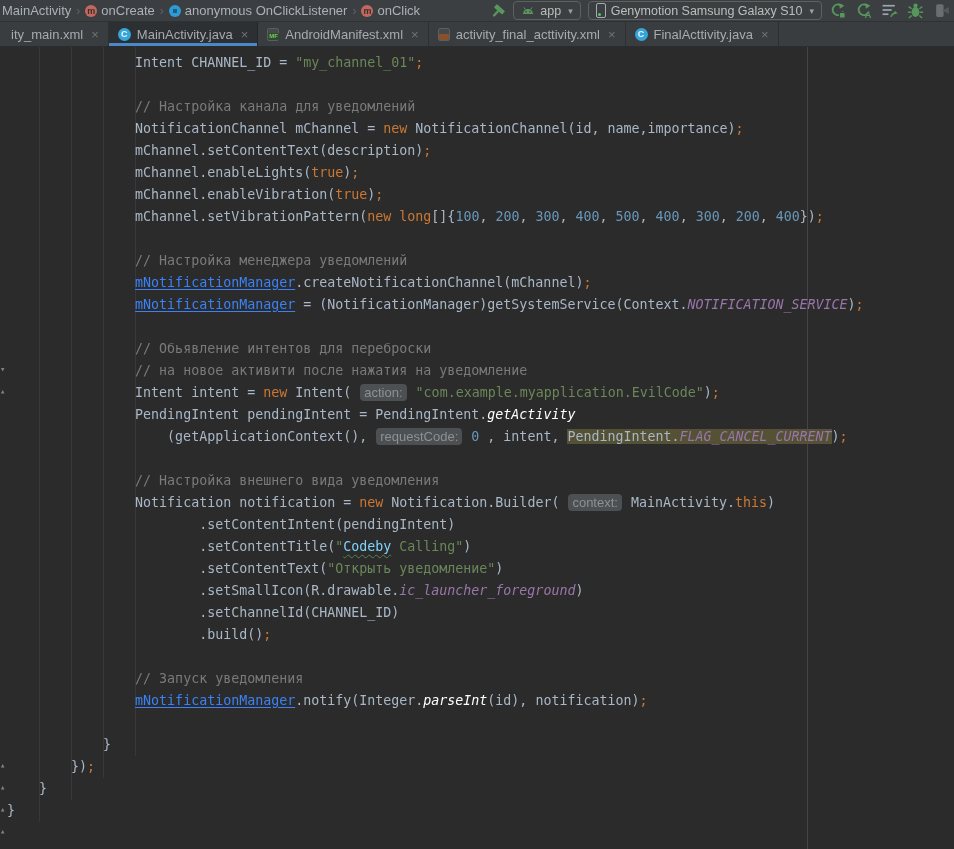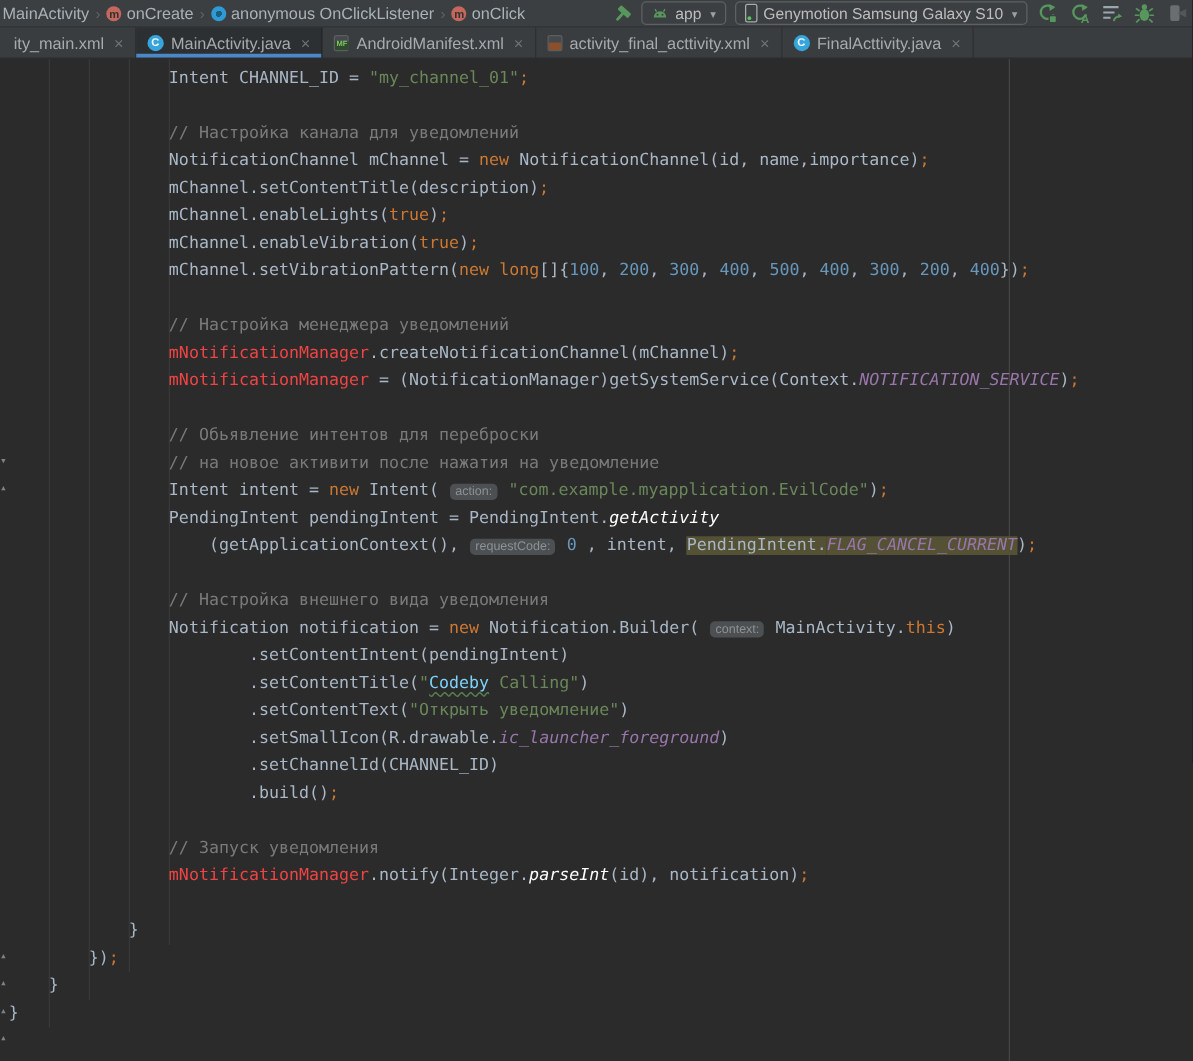--- a/index.html
+++ b/index.html
@@ -48,27 +48,27 @@
   .line.cur{background:#323232;margin-left:-7px;padding-left:7px;}
   .guide{position:absolute;top:0;width:1px;background:#383838;z-index:1;}
   .margin-guide{position:absolute;top:0;bottom:0;width:1px;background:#454545;z-index:1;}
   .fold{position:absolute;left:0;z-index:3;color:#7f8386;font-size:9px;line-height:9px;}
 
   .t-p{color:#a9b7c6;}
   .t-k{color:#cc7832;}
   .t-s{color:#6a8759;}
   .t-n{color:#6897bb;}
   .t-c{color:#7a7a7a;}
-  .t-f{color:#ef4444;text-underline-offset:2px;}
+  .t-f{color:#3b82f6;text-decoration:underline;text-underline-offset:2px;}
   .t-i{color:#ffffff;font-style:italic;}
   .t-ci{color:#9876aa;font-style:italic;}
   .t-hl{background:#545135;}
   .t-sw{color:#7dd3fc;text-decoration:underline;text-decoration-style:wavy;text-decoration-color:#55824f;
         text-decoration-thickness:1px;text-underline-offset:3px;}
-  .hint{font-family:"Liberation Sans",sans-serif;font-size:10px;color:#8e9193;background:#4c5053;
+  .hint{font-family:"Liberation Sans",sans-serif;font-size:13px;color:#8e9193;background:#4c5053;
         border-radius:4px;padding:1px 4px;margin:0 1px;}
 </style>
 </head>
 <body>
 
 <div class="app">
 
   <div class="toolbar">
     <div class="crumbs">
         <span class="crumb">
@@ -195,21 +195,21 @@
         <span class="x">×</span>
       </div>
     </div>
 
   <div class="editor" id="editor">
     <div class="code" id="code">
         <div class="line">                <span class="t-p">Intent CHANNEL_ID = </span><span class="t-s">"my_channel_01"</span><span class="t-k">;</span></div>
         <div class="line"></div>
         <div class="line">                <span class="t-c">// Настройка канала для уведомлений</span></div>
         <div class="line">                <span class="t-p">NotificationChannel mChannel = </span><span class="t-k">new</span><span class="t-p"> NotificationChannel(id, name,importance)</span><span class="t-k">;</span></div>
-        <div class="line">                <span class="t-p">mChannel.setContentTitle(description)</span><span class="t-k">;</span></div>
+        <div class="line">                <span class="t-p">mChannel.setContentText(description)</span><span class="t-k">;</span></div>
         <div class="line">                <span class="t-p">mChannel.enableLights(</span><span class="t-k">true</span><span class="t-p">)</span><span class="t-k">;</span></div>
         <div class="line">                <span class="t-p">mChannel.enableVibration(</span><span class="t-k">true</span><span class="t-p">)</span><span class="t-k">;</span></div>
         <div class="line">                <span class="t-p">mChannel.setVibrationPattern(</span><span class="t-k">new</span><span class="t-p"> </span><span class="t-k">long</span><span class="t-p">[]{</span><span class="t-n">100</span><span class="t-p">, </span><span class="t-n">200</span><span class="t-p">, </span><span class="t-n">300</span><span class="t-p">, </span><span class="t-n">400</span><span class="t-p">, </span><span class="t-n">500</span><span class="t-p">, </span><span class="t-n">400</span><span class="t-p">, </span><span class="t-n">300</span><span class="t-p">, </span><span class="t-n">200</span><span class="t-p">, </span><span class="t-n">400</span><span class="t-p">})</span><span class="t-k">;</span></div>
         <div class="line"></div>
         <div class="line">                <span class="t-c">// Настройка менеджера уведомлений</span></div>
         <div class="line">                <span class="t-f">mNotificationManager</span><span class="t-p">.createNotificationChannel(mChannel)</span><span class="t-k">;</span></div>
         <div class="line">                <span class="t-f">mNotificationManager</span><span class="t-p"> = (NotificationManager)getSystemService(Context.</span><span class="t-ci">NOTIFICATION_SERVICE</span><span class="t-p">)</span><span class="t-k">;</span></div>
         <div class="line"></div>
         <div class="line">                <span class="t-c">// Обьявление интентов для переброски</span></div>
         <div class="line">                <span class="t-c">// на новое активити после нажатия на уведомление</span></div>

